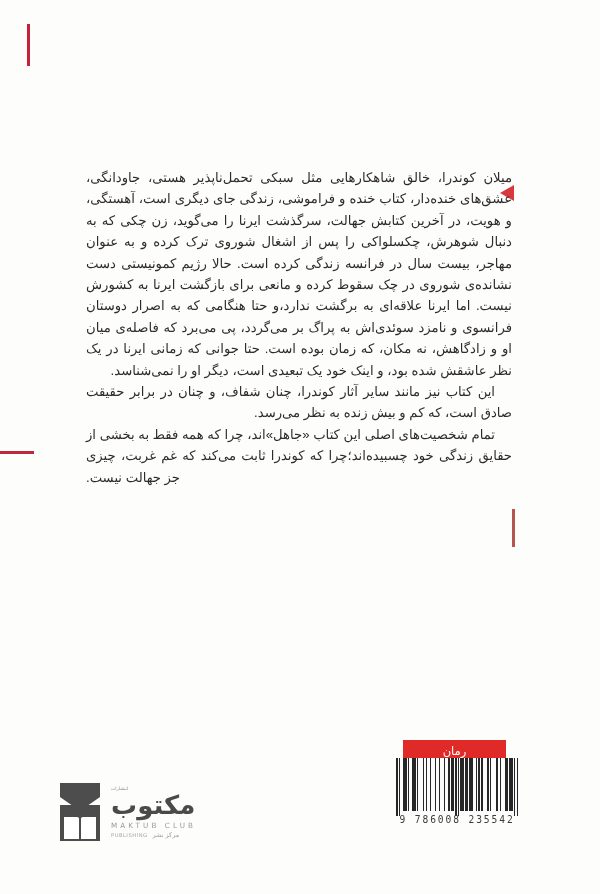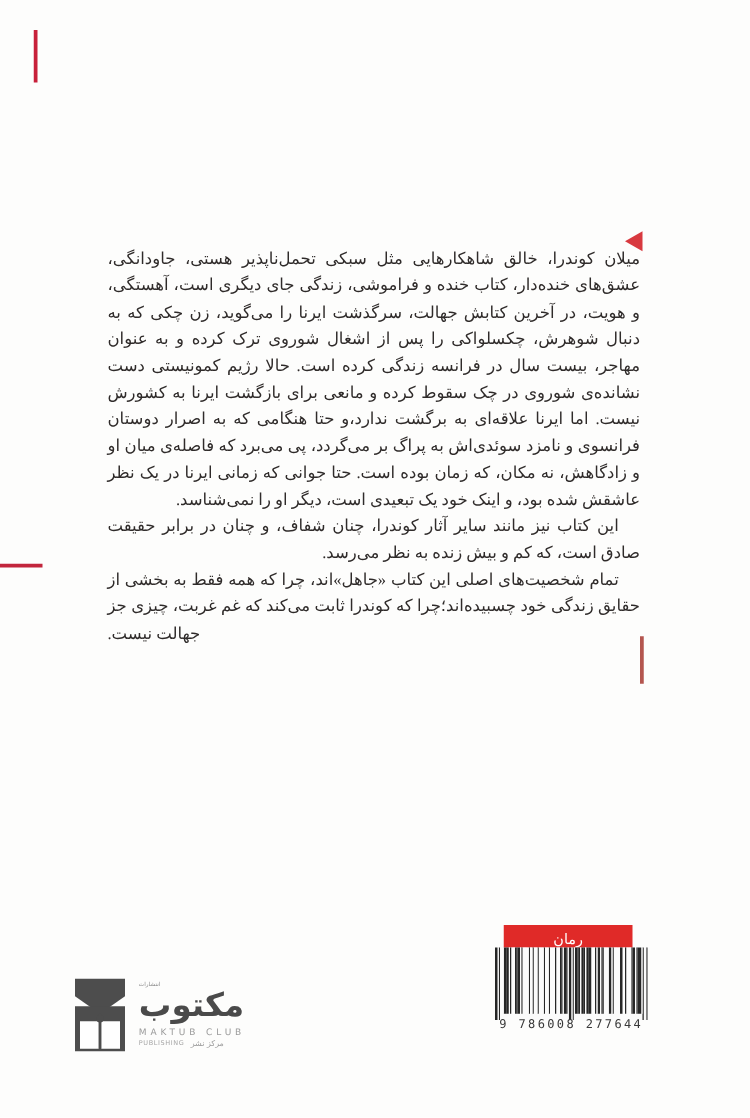--- a/index.html
+++ b/index.html
@@ -57,27 +57,27 @@
     border-top: 8px solid transparent;
     border-bottom: 8px solid transparent;
     border-right: 14px solid #d8393f;
   }
 
   
   #blurb {
     position: absolute;
     right: 88px;
     left: 86px;
-    top: 196px;
+    top: 167px;
     direction: rtl;
     text-align: justify;
     color: #2f2b2a;
     font-size: 13.2px;
     line-height: 21.4px;
-    font-family: Liberation Serif, serif;
+    font-family: Liberation Sans, sans-serif;
   }
   #blurb p {
     margin: 0 0 0 0;
     text-align: justify;
     text-align-last: right;
   }
   #blurb p.indent {
     text-indent: 17px;
   }
   #blurb p:last-child {
@@ -339,16 +339,16 @@
         <i style="flex: 1 1 0px; background: rgb(251, 251, 251); height: 92%; align-self: flex-start;"></i>
         <i style="flex: 1 1 0px; background: rgb(38, 38, 38); height: 92%; align-self: flex-start;"></i>
         <i style="flex: 1 1 0px; background: rgb(38, 38, 38); height: 92%; align-self: flex-start;"></i>
         <i style="flex: 1 1 0px; background: rgb(38, 38, 38); height: 92%; align-self: flex-start;"></i>
         <i style="flex: 1 1 0px; background: rgb(251, 251, 251); height: 92%; align-self: flex-start;"></i>
         <i style="flex: 1 1 0px; background: rgb(251, 251, 251); height: 92%; align-self: flex-start;"></i>
         <i style="flex: 1 1 0px; background: rgb(38, 38, 38); height: 100%; align-self: flex-start;"></i>
         <i style="flex: 1 1 0px; background: rgb(251, 251, 251); height: 100%; align-self: flex-start;"></i>
         <i style="flex: 1 1 0px; background: rgb(38, 38, 38); height: 100%; align-self: flex-start;"></i>
       </div>
-    <div id="barcode-digits">9 786008 277644</div>
+    <div id="barcode-digits">9 786008 235542</div>
   </div>
 
 </div>
 
 </body></html>

